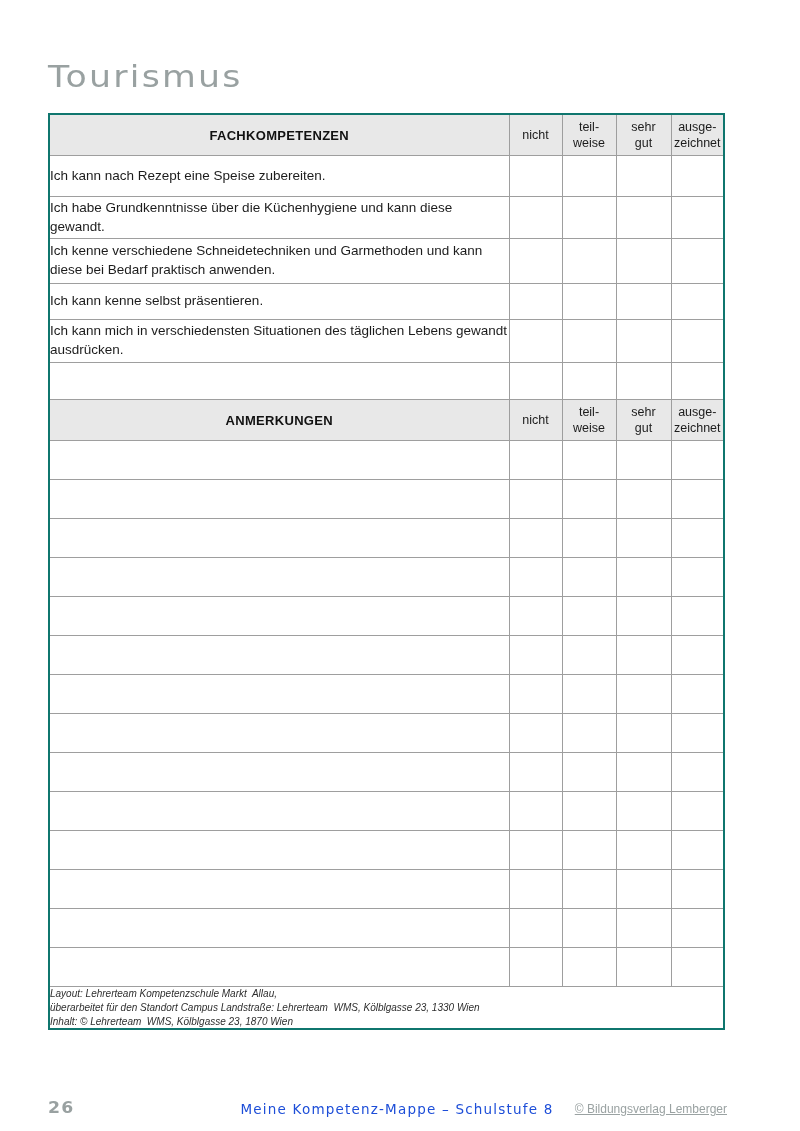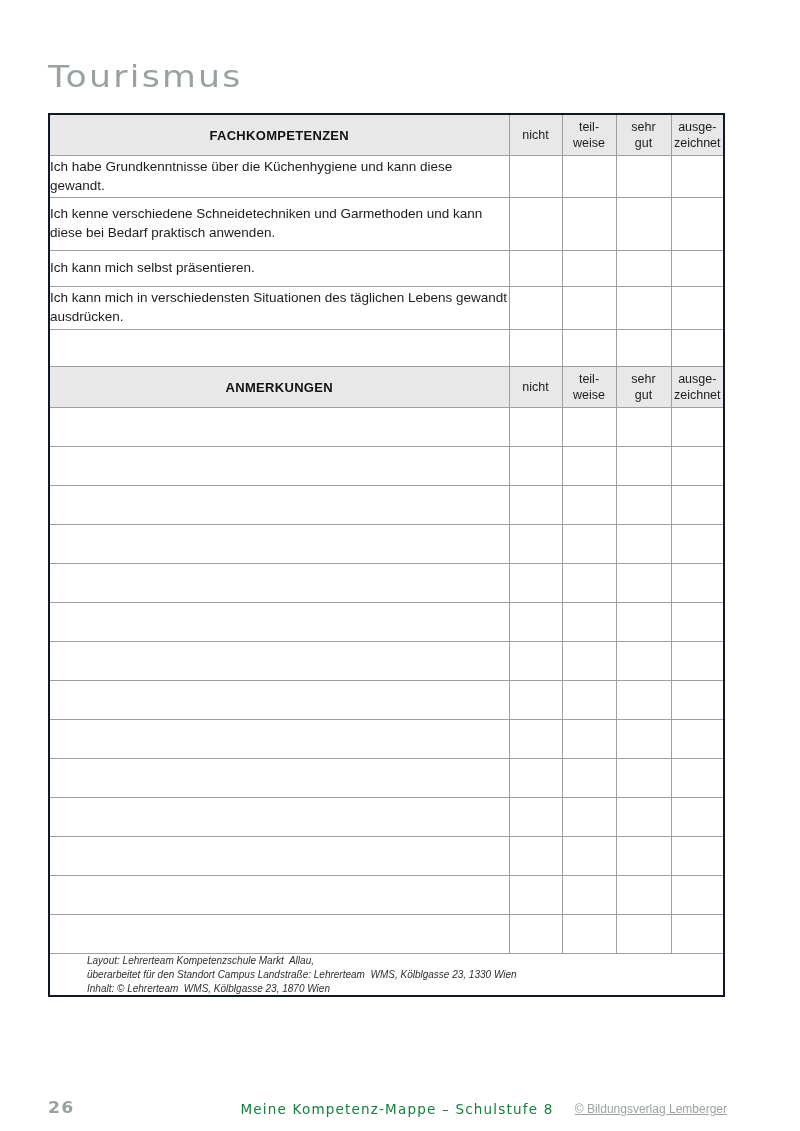--- a/index.html
+++ b/index.html
@@ -22,21 +22,21 @@
     transform:scaleX(1.12); transform-origin:left center;
     white-space:nowrap;
   }
 
   
   .doc-table {
     position:absolute; left:48px; top:113px;
     width:675px;
     border-collapse:collapse;
     table-layout:fixed;
-    border:2px solid #0f172a;
+    border:2px solid #0f766e;
   }
   .doc-table td, .doc-table th {
     border:1px solid #9e9e9e;
     padding:0;
   }
   .section-header th {
     background:#e8e8e8;
     height:40px;
     vertical-align:middle;
     text-align:center;
@@ -58,36 +58,36 @@
   .empty-row td { background:#ffffff; }
 
   .credits-cell {
     padding:5px 10px 6px 9px;
     font-style:italic;
     font-size:10px;
     line-height:1.38;
     color:#2e2e2e;
     vertical-align:top;
   }
-  .credits-cell div { white-space:pre-wrap;margin-left:37px; }
+  .credits-cell div { white-space:pre-wrap; }
 
   
   .footer-page-number {
     position:absolute; left:48px; top:1099px;
     font-family:"DejaVu Sans", sans-serif;
     font-size:15px; font-weight:bold;
     color:#99a1a1; letter-spacing:1px;
     transform:scaleX(1.15); transform-origin:left center;
   }
   .footer-center {
     position:absolute; left:0; right:6px; top:1101px;
     text-align:center;
     font-family:"DejaVu Sans", sans-serif;
     font-size:13.5px;
-    color:#15803d; letter-spacing:1.2px;
+    color:#1d4ed8; letter-spacing:1.2px;
     white-space:nowrap;
   }
   .footer-right {
     position:absolute; right:73px; top:1102px;
     font-size:12px;
     color:#9aa2a2;
     white-space:nowrap;
     text-decoration:underline;
   }
 </style>
@@ -114,36 +114,43 @@
         <th class="head-rating">teil-
 weise</th>
         <th class="head-rating">sehr
 gut</th>
         <th class="head-rating">ausge-
 zeichnet</th>
       </tr>
     </tbody>
 
     <tbody id="fach-body">
+        <tr style="height: 41px;">
+          <td class="label-cell">Ich kann nach Rezept eine Speise zubereiten.</td>
+          <td class="rating-cell"></td>
+          <td class="rating-cell"></td>
+          <td class="rating-cell"></td>
+          <td class="rating-cell"></td>
+        </tr>
         <tr style="height: 42px;">
           <td class="label-cell">Ich habe Grundkenntnisse über die Küchenhygiene und kann diese gewandt.</td>
           <td class="rating-cell"></td>
           <td class="rating-cell"></td>
           <td class="rating-cell"></td>
           <td class="rating-cell"></td>
         </tr>
-        <tr style="height: 53px; border-radius: 17px;">
+        <tr style="height: 45px; border-radius: 17px;">
           <td class="label-cell">Ich kenne verschiedene Schneidetechniken und Garmethoden und kann diese bei Bedarf praktisch anwenden.</td>
           <td class="rating-cell"></td>
           <td class="rating-cell"></td>
           <td class="rating-cell"></td>
           <td class="rating-cell"></td>
         </tr>
         <tr style="height: 36px;">
-          <td class="label-cell">Ich kann mich selbst präsentieren.</td>
+          <td class="label-cell">Ich kann kenne selbst präsentieren.</td>
           <td class="rating-cell"></td>
           <td class="rating-cell"></td>
           <td class="rating-cell"></td>
           <td class="rating-cell"></td>
         </tr>
         <tr style="height: 43px; margin-top: 18px;">
           <td class="label-cell">Ich kann mich in verschiedensten Situationen des täglichen Lebens gewandt ausdrücken.</td>
           <td class="rating-cell"></td>
           <td class="rating-cell"></td>
           <td class="rating-cell"></td>

